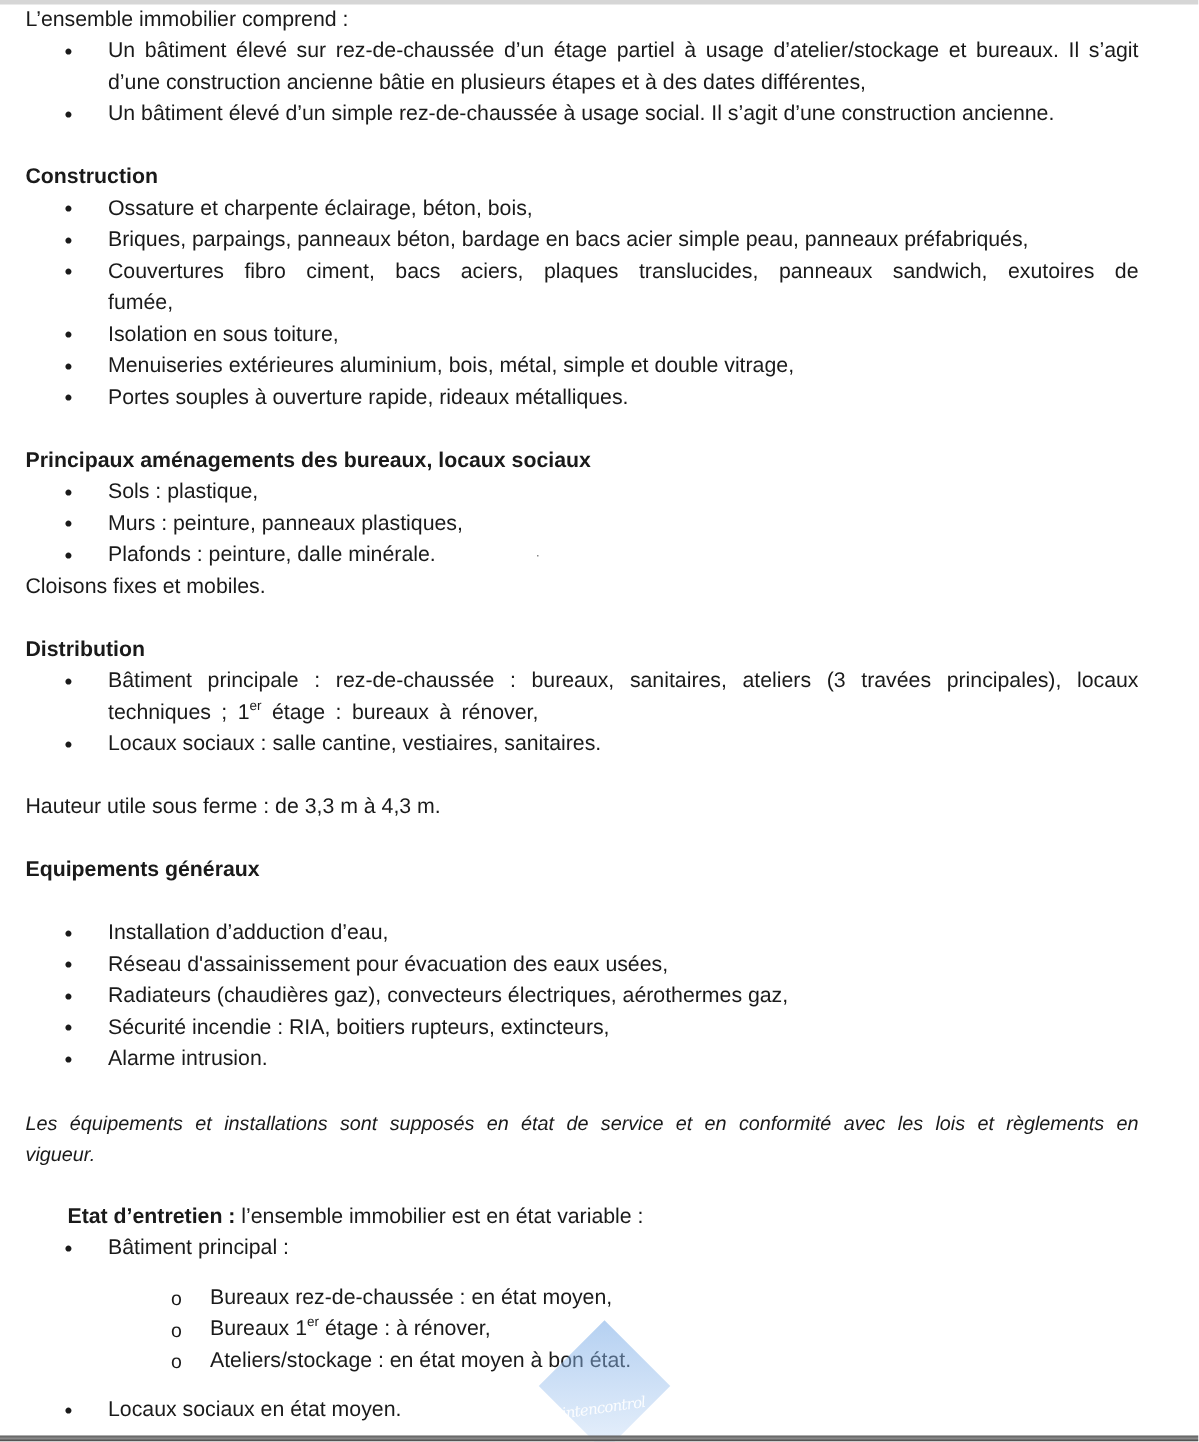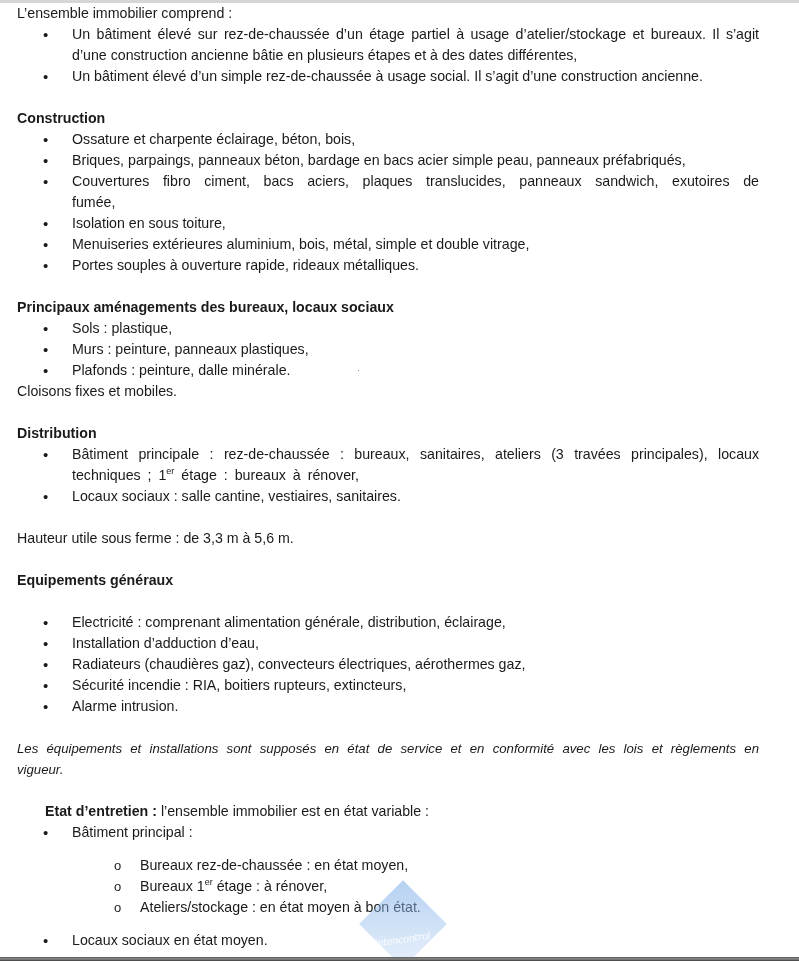--- a/index.html
+++ b/index.html
@@ -155,29 +155,29 @@
   <div class="gap"></div>
 
   <p class="heading">Distribution</p>
   <ul class="bullets">
     <li style="word-spacing:3px;"><span>Bâtiment principale : rez-de-chaussée : bureaux, sanitaires, ateliers (3 travées principales), locaux techniques ; 1</span><sup>er</sup><span> étage : bureaux à rénover,</span></li>
     <li>Locaux sociaux : salle cantine, vestiaires, sanitaires.</li>
   </ul>
 
   <div class="gap"></div>
 
-  <p class="para">Hauteur utile sous ferme : de 3,3 m à 5,6 m.</p>
+  <p class="para">Hauteur utile sous ferme : de 3,3 m à 4,3 m.</p>
 
   <div class="gap"></div>
 
   <p class="heading">Equipements généraux</p>
   <div class="gap"></div>
   <ul class="bullets">
-    <li>Electricité : comprenant alimentation générale, distribution, éclairage,</li>
     <li>Installation d’adduction d’eau,</li>
+    <li>Réseau d'assainissement pour évacuation des eaux usées,</li>
     <li>Radiateurs (chaudières gaz), convecteurs électriques, aérothermes gaz,</li>
     <li>Sécurité incendie : RIA, boitiers rupteurs, extincteurs,</li>
     <li>Alarme intrusion.</li>
   </ul>
 
   <div class="gap"></div>
 
   <p class="note">Les équipements et installations sont supposés en état de service et en conformité avec les lois et règlements en vigueur.</p>
 
   <div class="gap"></div>

